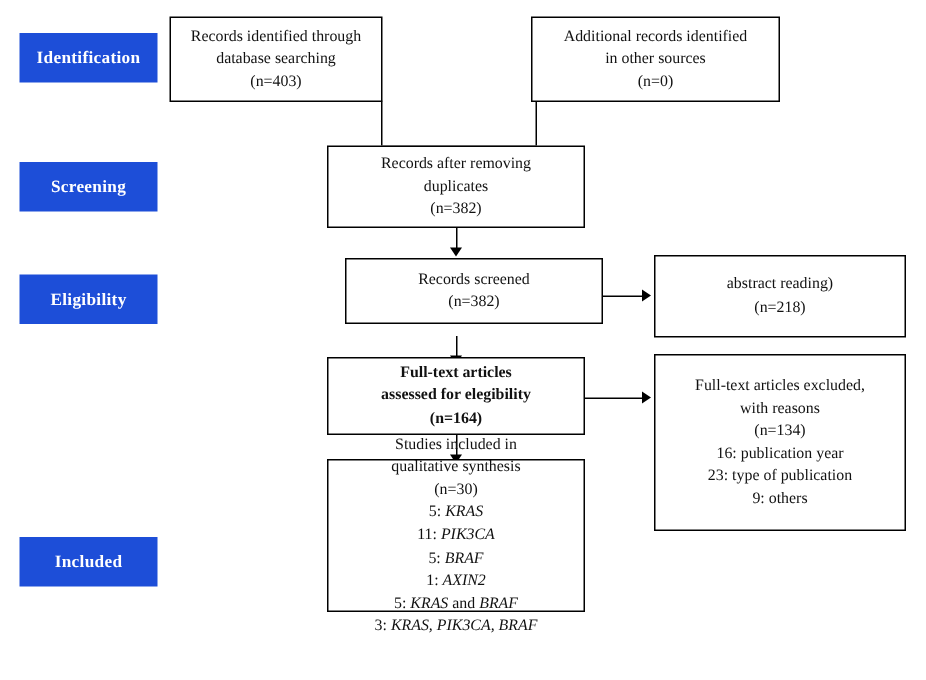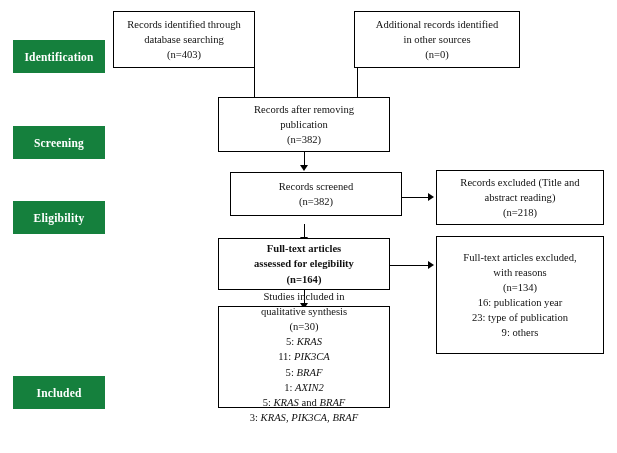--- a/index.html
+++ b/index.html
@@ -15,32 +15,31 @@
     position: relative;
     width: 617px;
     height: 453px;
     background: #ffffff;
     overflow: hidden;
   }
 
   
   .stage-label {
     position: absolute;
-    background: #15803d;
+    background: #1d4ed8;
     color: #ffffff;
     font-family: "Liberation Serif", "DejaVu Serif", serif;
     font-weight: bold;
     font-size: 11.5px;
     letter-spacing: 0.2px;
     display: flex;
     align-items: center;
     justify-content: center;
     text-align: center;
     box-sizing: border-box;
-    margin-top: 18px;
   }
 
   
   .node {
     position: absolute;
     background: #ffffff;
     border: 1.4px solid #000000;
     box-sizing: border-box;
     display: flex;
     flex-direction: column;
@@ -118,31 +117,30 @@
   </div>
 
   <div class="node" style="left:330px; top:11px; width:166px; height:57px;margin-left:24px;">
     <span class="ln">Additional records identified</span>
     <span class="ln">in other sources</span>
     <span class="ln">(n=0)</span>
   </div>
 
   <div class="node" style="left:218px; top:97px; width:172px; height:55px;">
     <span class="ln">Records after removing</span>
-    <span class="ln">publication</span>
+    <span class="ln">duplicates</span>
     <span class="ln">(n=382)</span>
   </div>
 
   <div class="node" style="left:230px; top:172px; width:172px; height:44px;">
     <span class="ln">Records screened</span>
     <span class="ln">(n=382)</span>
   </div>
 
   <div class="node" style="left:436px; top:170px; width:168px; height:55px;">
-    <span class="ln">Records excluded (Title and</span>
     <span class="ln">abstract reading)</span>
     <span class="ln">(n=218)</span>
   </div>
 
   <div class="node" style="left:218px; top:238px; width:172px; height:52px;font-weight:bold;">
     <span class="ln">Full-text articles</span>
     <span class="ln">assessed for elegibility</span>
     <span class="ln">(n=164)</span>
   </div>
 

